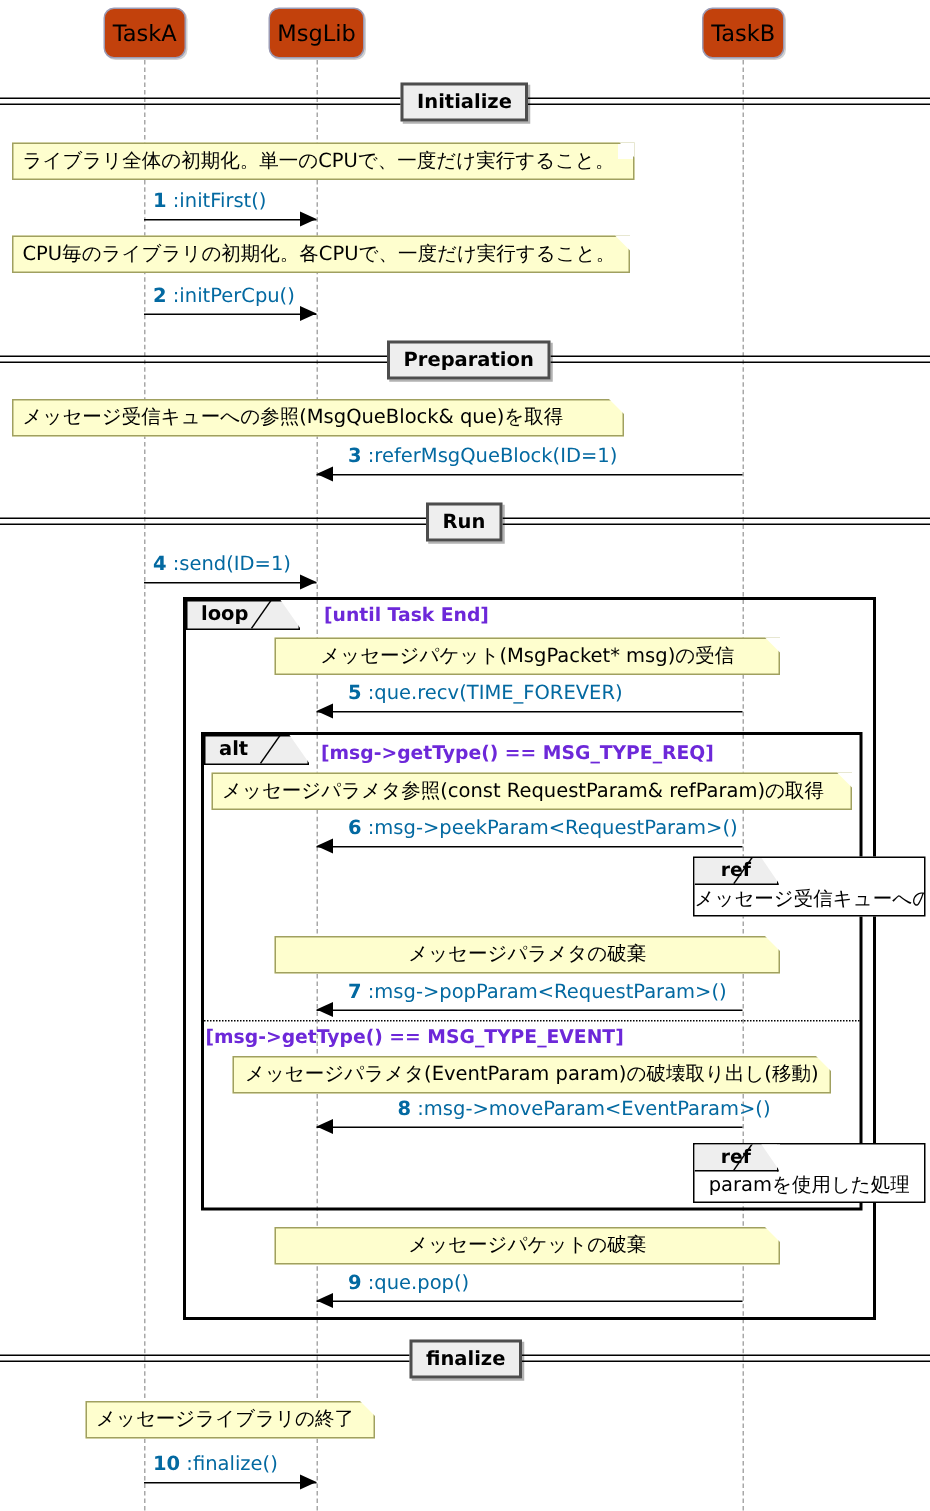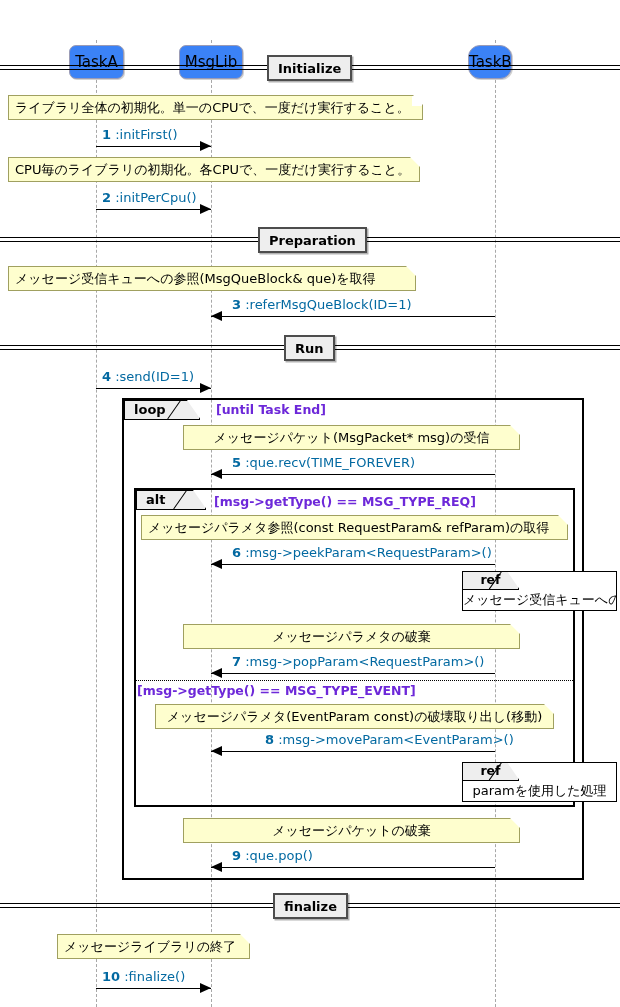--- a/index.html
+++ b/index.html
@@ -25,30 +25,29 @@
   .lifeline {
     position: absolute;
     width: 0;
     border-left: 1px dashed #A8A8A8;
   }
 
   
   .participant {
     position: absolute;
     box-sizing: border-box;
-    background: #3b82f6;
+    background: #c2410c;
     border: 1px solid #9B9BB5;
     border-radius: 7px;
     height: 34px;
     line-height: 32px;
     text-align: center;
     font-size: 15px;
     color: #000;
     box-shadow: 1px 1px 0 rgba(0,0,0,0.18);
-    margin-top: 40px;
   }
 
   
   .divider {
     position: absolute;
     left: 0;
     width: 620px;
     height: 26px;
   }
   .divider .rule {
@@ -260,21 +259,21 @@
   <div class="lifeline" style="left:96px;  top:40px; height:967px;"></div>
   <div class="lifeline" style="left:211px; top:40px; height:967px;"></div>
   <div class="lifeline" style="left:495px; top:40px; height:967px;"></div>
 
   <div class="participant" style="left:69px;  top:5px; width:55px;">
     <span>TaskA</span>
   </div>
   <div class="participant" style="left:179px; top:5px; width:64px;">
     <span>MsgLib</span>
   </div>
-  <div class="participant" style="left:468px; top:5px; width:44px;border-radius:12px;">
+  <div class="participant" style="left:468px; top:5px; width:55px;">
     <span>TaskB</span>
   </div>
 
   <div class="divider" style="top:55px;">
     <div class="rule"></div>
     <div class="dlabel" style="left:267px;">Initialize</div>
   </div>
 
   <div class="note" style="left:8px; top:95px; width:415px;">
     <span class="ntext">ライブラリ全体の初期化。単一のCPUで、一度だけ実行すること。</span>
@@ -402,21 +401,21 @@
     <div class="mlabel" style="left:21px;">
       <b>7</b>
       <span>:msg-&gt;popParam&lt;RequestParam&gt;()</span>
     </div>
   </div>
 
   <div class="frag-sep" style="left:136px; top:680px; width:437px;"></div>
   <div class="frag-cond" style="left:137px; top:683px;">[msg-&gt;getType() == MSG_TYPE_EVENT]</div>
 
   <div class="note center" style="left:155px; top:704px; width:399px;">
-    <span class="ntext">メッセージパラメタ(EventParam const)の破壊取り出し(移動)</span>
+    <span class="ntext">メッセージパラメタ(EventParam param)の破壊取り出し(移動)</span>
     <span class="foldline"></span>
   </div>
 
   <div class="msg" style="left:211px; top:751px; width:284px;">
     <div class="line" style="width:284px;"></div>
     <div class="head left" style="left:0px;"></div>
     <div class="mlabel" style="left:21px;margin-left:33px;">
       <b>8</b>
       <span>:msg-&gt;moveParam&lt;EventParam&gt;()</span>
     </div>

